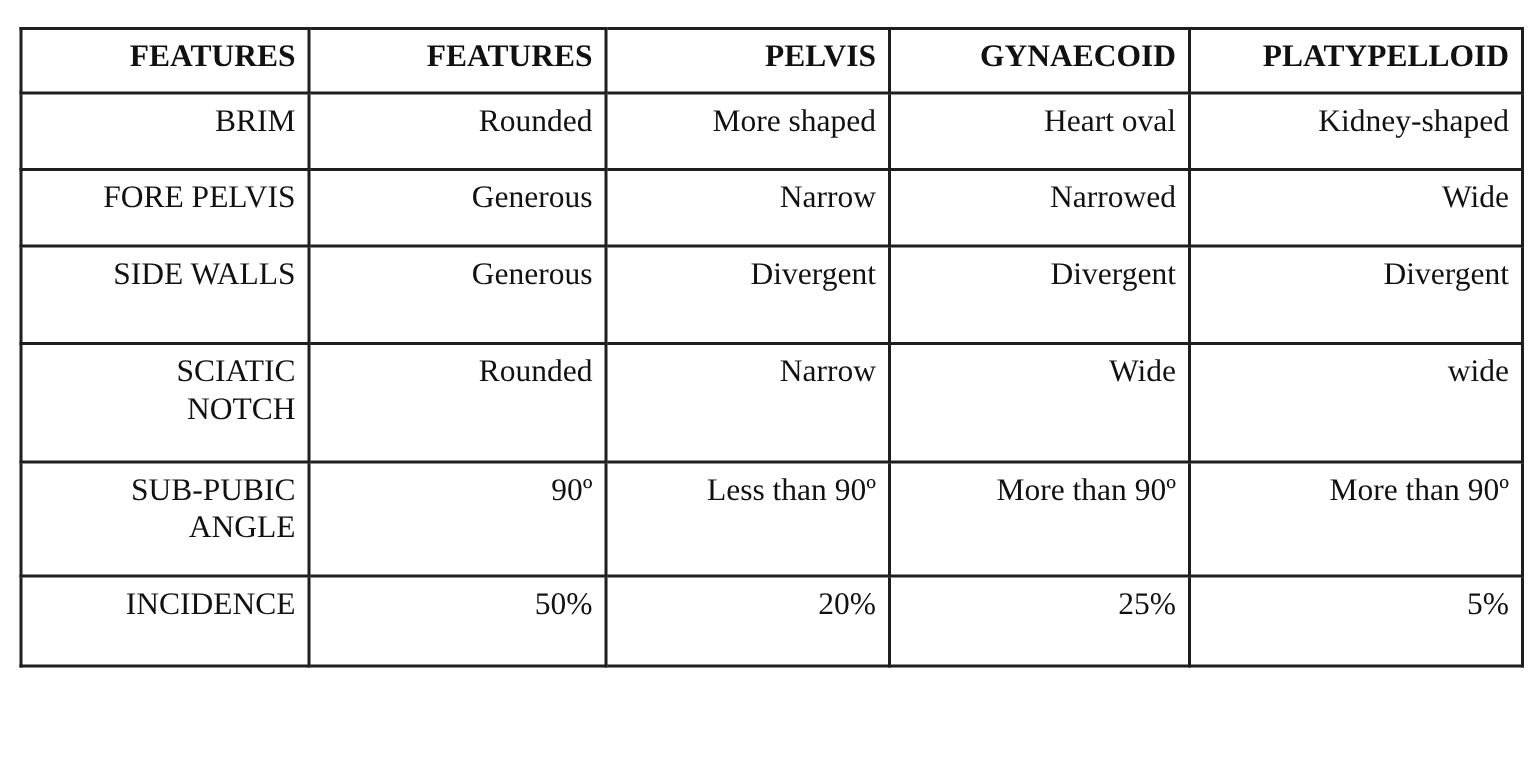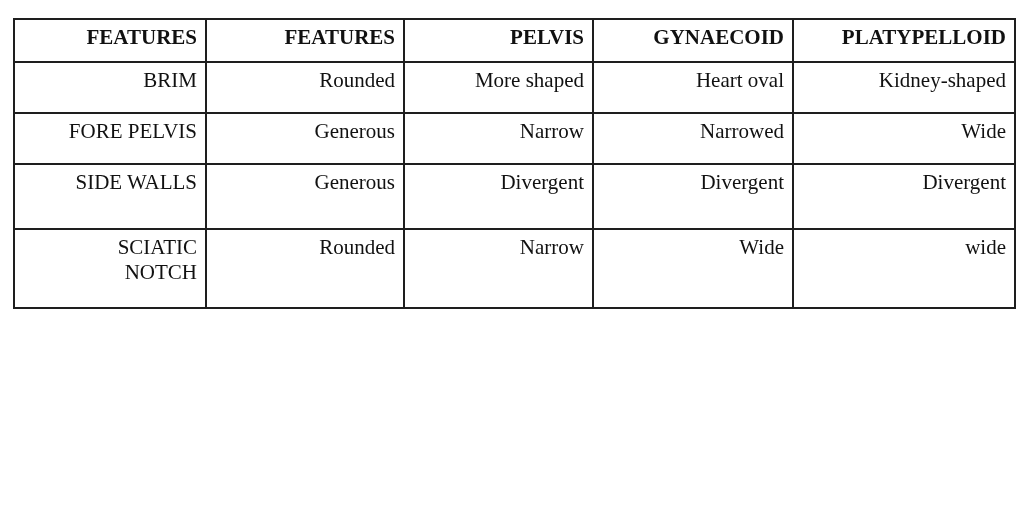--- a/index.html
+++ b/index.html
@@ -99,15 +99,30 @@
         <td>Divergent</td>
       </tr>
       <tr class="r-scia">
         <td>SCIATIC
 NOTCH</td>
         <td>Rounded</td>
         <td>Narrow</td>
         <td>Wide</td>
         <td>wide</td>
       </tr>
+      <tr class="r-subp">
+        <td>SUB-PUBIC
+ANGLE</td>
+        <td>90º</td>
+        <td>Less than 90º</td>
+        <td>More than 90º</td>
+        <td>More than 90º</td>
+      </tr>
+      <tr class="r-inci">
+        <td>INCIDENCE</td>
+        <td>50%</td>
+        <td>20%</td>
+        <td>25%</td>
+        <td>5%</td>
+      </tr>
     </tbody>
   </table>
 </div>
 
 </body></html>

